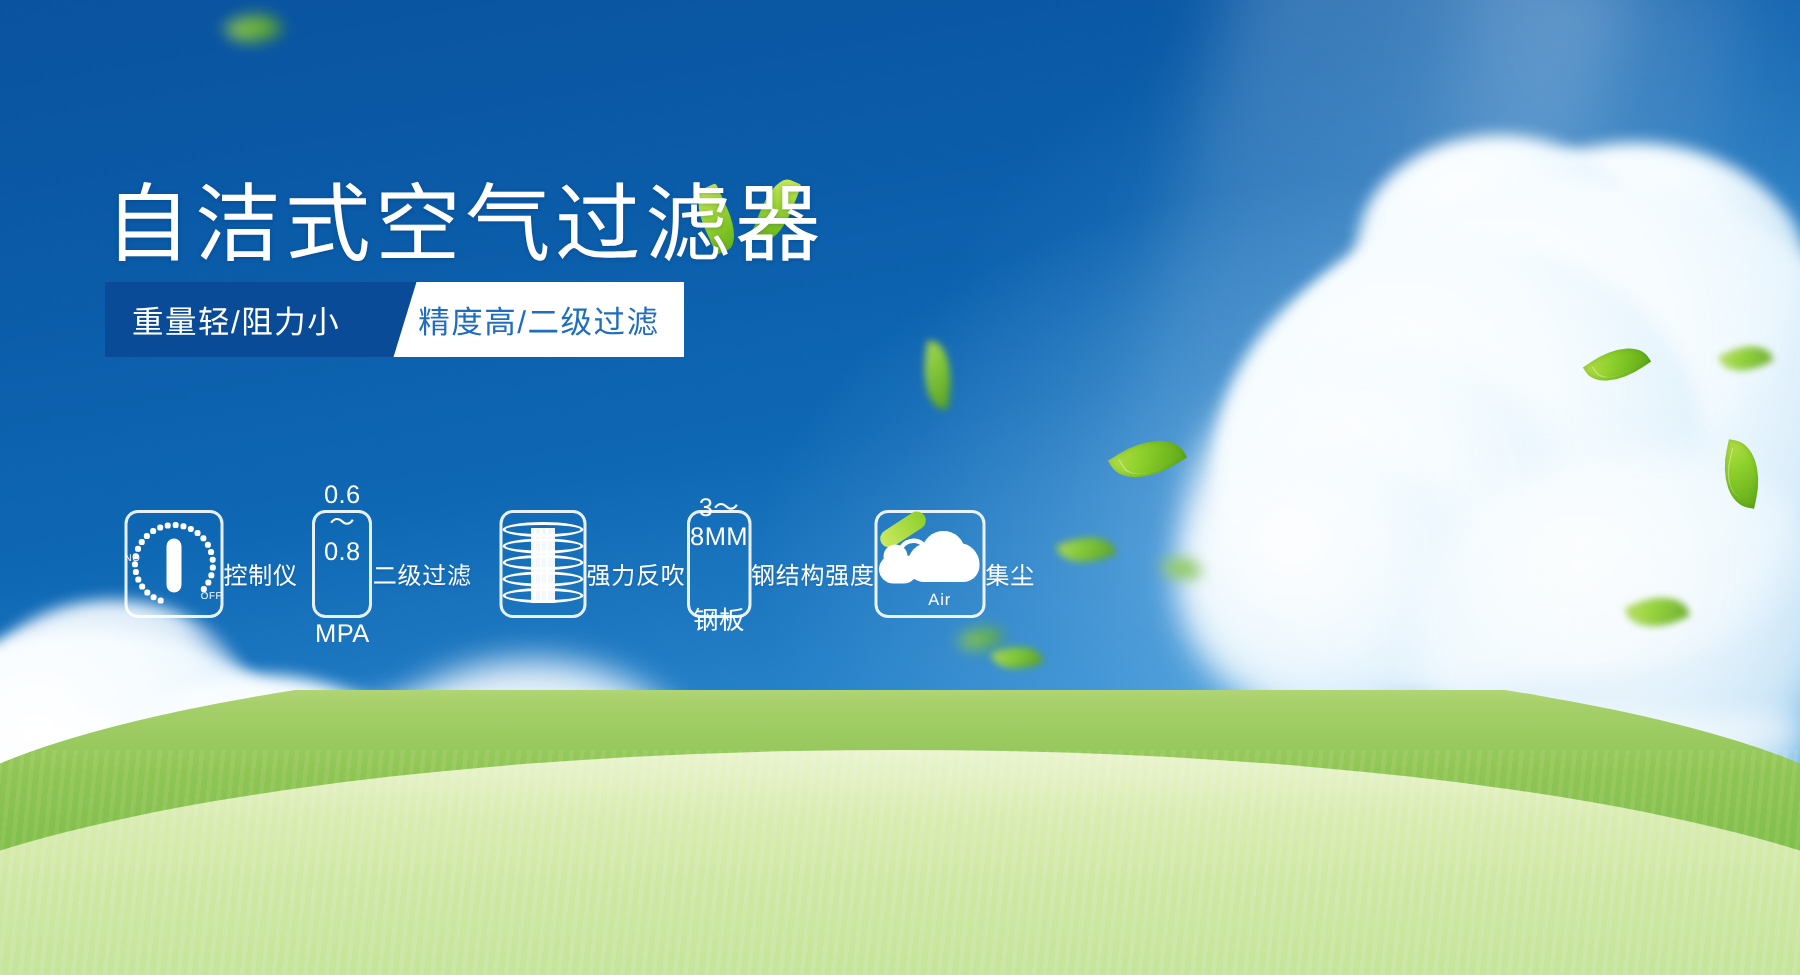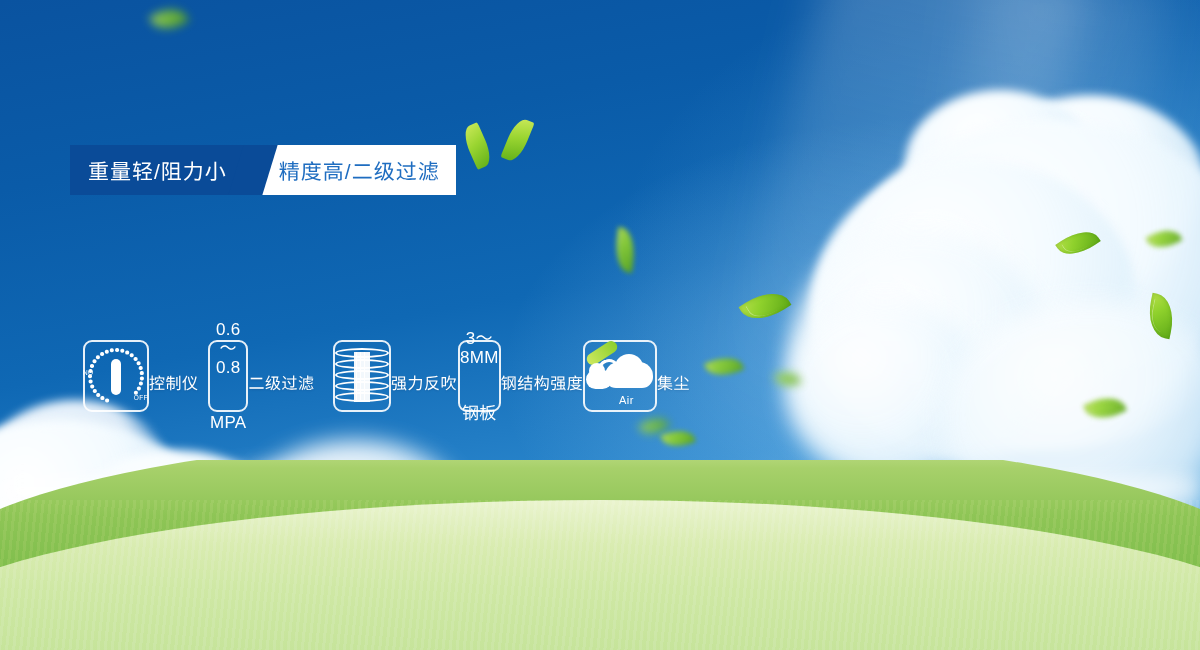--- a/index.html
+++ b/index.html
@@ -84,21 +84,21 @@
   .sprout{ position:absolute; left:392px; top:-4px; width:80px; height:54px; }
   .sprout .sl{ position:absolute; width:19px; height:44px; border-radius:56% 8% 56% 8%;
     background:linear-gradient(160deg,#cdea5c 0%,#9ad531 45%,#5fae18 100%); }
   .sprout .sl.left{ left:6px;  top:8px;  transform:rotate(-24deg); }
   .sprout .sl.right{ left:46px; top:2px;  transform:rotate(22deg); }
 
   .title{ position:relative; font-size:57px; line-height:1.06; color:#ffffff;
     letter-spacing:3px; font-weight:400; white-space:nowrap;
     text-shadow:0 1px 3px rgba(0,30,70,.25); }
 
-  .tagbar{ position:relative; margin-top:25px; width:392px; height:42px; display:flex;text-align:right; }
+  .tagbar{ position:relative; margin-top:8px; width:392px; height:42px; display:flex;text-align:right; }
   .tag{ display:flex; align-items:center; height:50px; white-space:nowrap; }
   .tag-a{ position:relative; background:#0a4b98; color:#ffffff;
     padding:0 26px 0 18px; font-size:21px; letter-spacing:1px; z-index:2; }
   .tag-a::after{ content:""; position:absolute; right:-17px; top:0; width:34px; height:50px;
     background:#0a4b98; transform:skewX(-17deg); z-index:-1; }
   .tag-b{ position:relative; background:#ffffff; color:#1f6dc0;
     padding:0 16px 0 32px; margin-left:-6px; font-size:21px; letter-spacing:1px; z-index:1; }
 
   
   .features{ position:absolute; left:83px; top:340px; display:flex; gap:25px; }
@@ -195,20 +195,21 @@
     <div class="hill front">
       <div class="grass-tex"></div>
     </div>
   </div>
 
   <div class="content">
     <div class="sprout">
       <span class="sl left"></span>
       <span class="sl right"></span>
     </div>
+    <h1 class="title">自洁式空气过滤器</h1>
 
     <div class="tagbar">
       <div class="tag tag-a">重量轻/阻力小</div>
       <div class="tag tag-b">精度高/二级过滤</div>
     </div>
   </div>
 
   <div class="features">
 
     <div class="feature">

